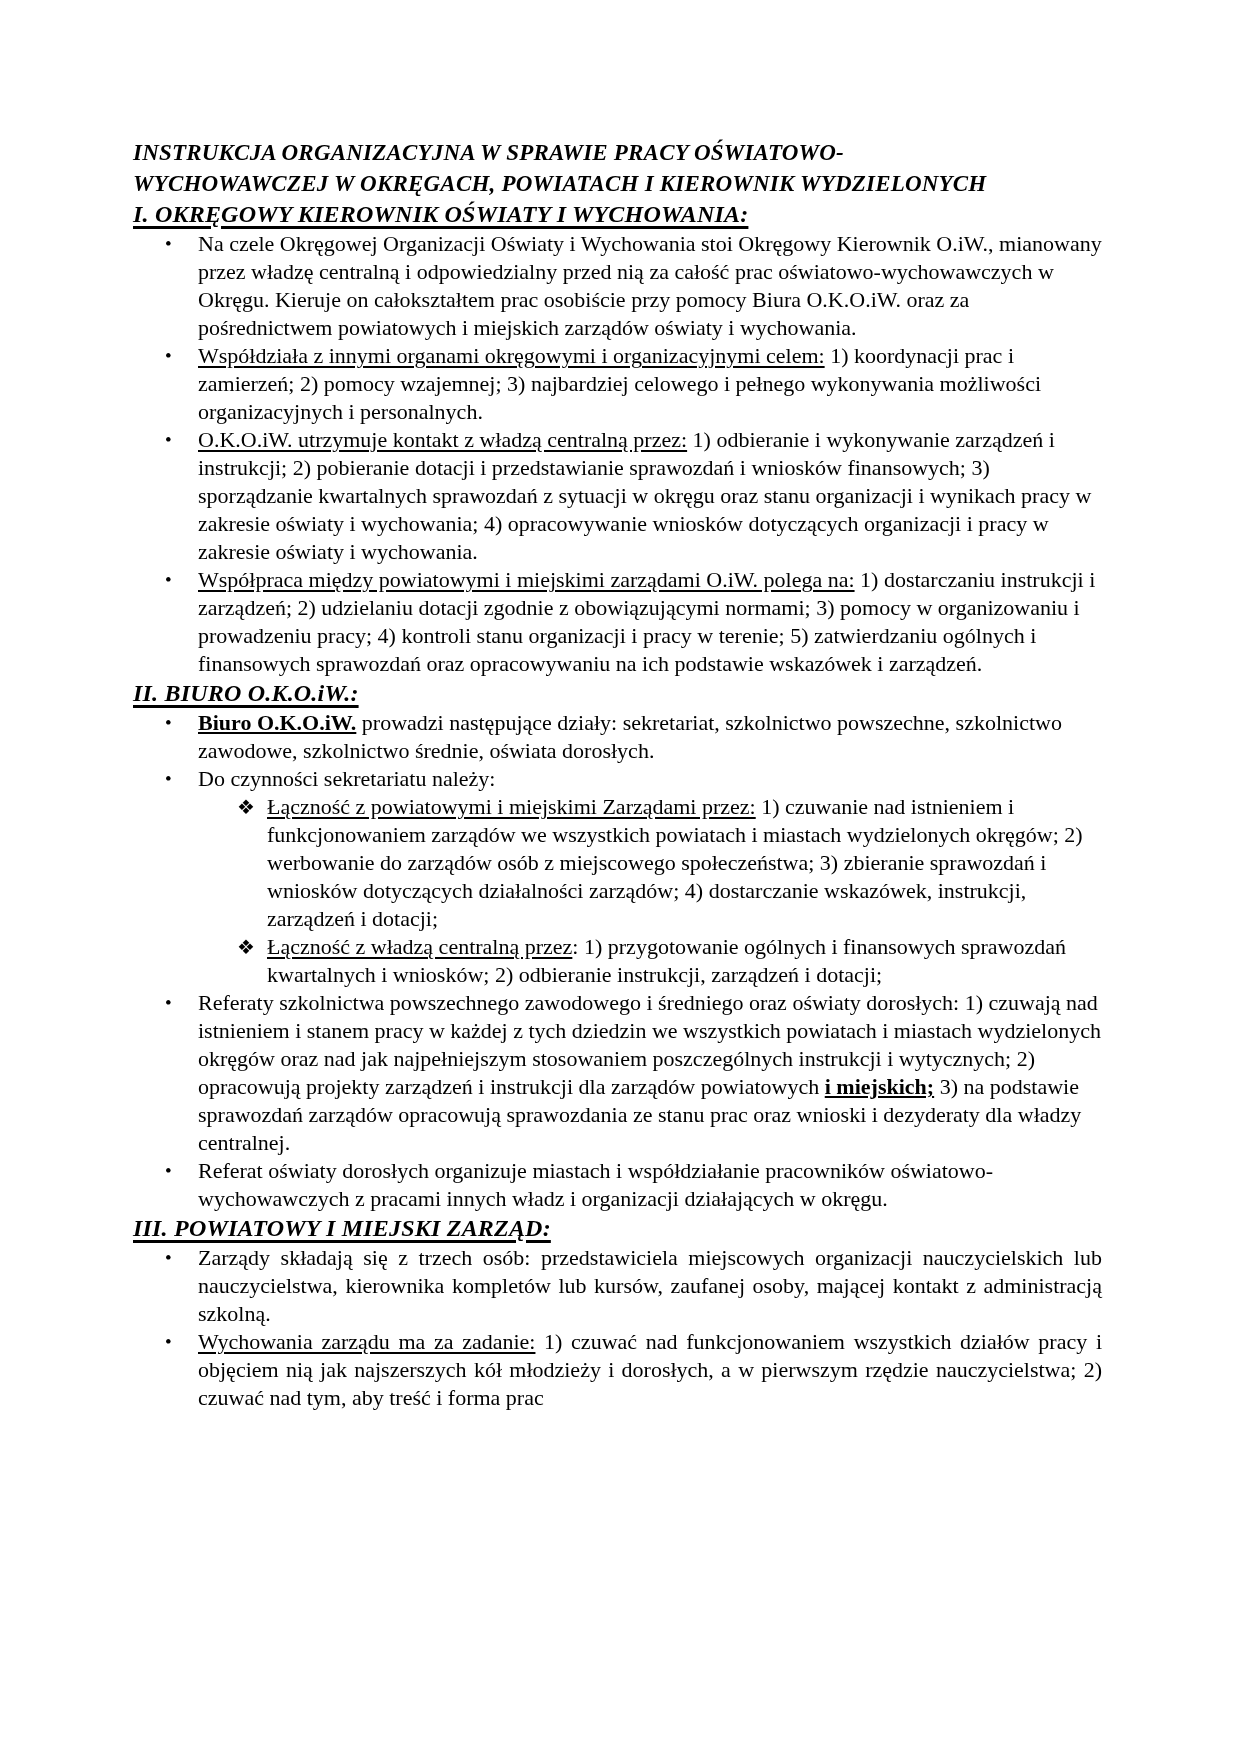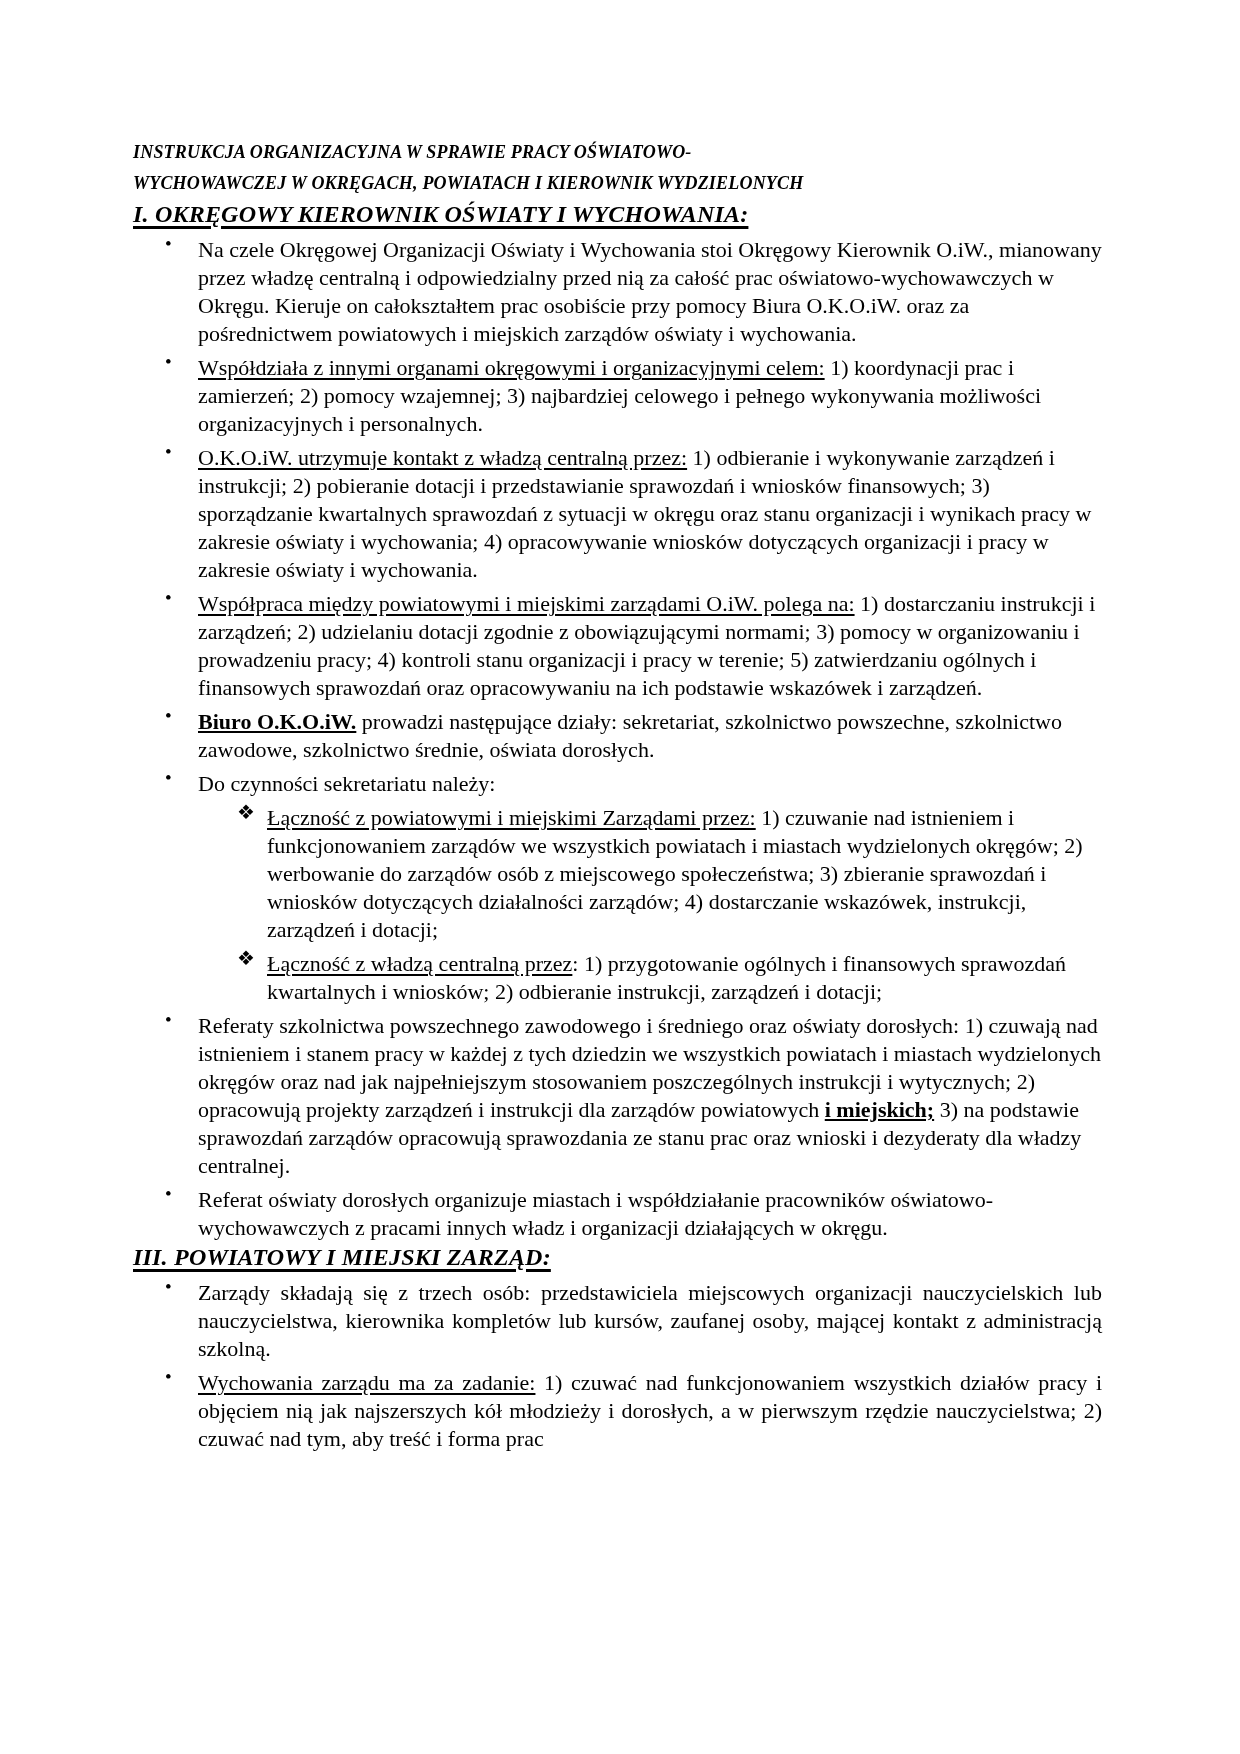--- a/index.html
+++ b/index.html
@@ -10,21 +10,21 @@
     -webkit-font-smoothing:antialiased;
   }
   .page{
     box-sizing:border-box;
     width:1240px;height:1754px;
     padding:137px 138px 0 133px;
     overflow:hidden;
     background:#fff;
   }
   .doc-title{
-    font-size:18px;
+    font-size:23px;
     line-height:31px;
     font-weight:bold;
     font-style:italic;
     letter-spacing:.2px;
   }
   .section-heading{
     font-size:24px;
     line-height:31px;
     font-weight:bold;
     letter-spacing:.2px;
@@ -33,21 +33,21 @@
   .section-heading .heading-underline{
     text-decoration:underline;
     text-decoration-thickness:3px;
     text-underline-offset:4px;
   }
   .li{
     display:flex;
     font-size:22px;
     line-height:28px;
   }
-  .li .text{flex:1 1 auto;margin-top:6px;}
+  .li .text{flex:1 1 auto;}
   .li .marker{flex:0 0 auto;}
   .l1{margin-left:32px;}
   .l1 .marker{width:33px;font-size:19px;}
   .l2{margin-left:104px;}
   .l2 .marker{width:30px;font-size:20px;}
   .justify .text{text-align:justify;}
   span.underline{
     text-decoration:underline;
     text-decoration-thickness:2px;
     text-underline-offset:3px;
@@ -74,20 +74,21 @@
         <span class="text"><span class="underline">Współdziała z innymi organami okręgowymi i organizacyjnymi celem:</span><span class="normal"> 1) koordynacji prac i zamierzeń; 2) pomocy wzajemnej; 3) najbardziej celowego i pełnego wykonywania możliwości organizacyjnych i personalnych.</span></span>
       </div>
       <div class="li l1">
         <span class="marker">•</span>
         <span class="text"><span class="underline">O.K.O.iW. utrzymuje kontakt z władzą centralną przez:</span><span class="normal"> 1) odbieranie i wykonywanie zarządzeń i instrukcji; 2) pobieranie dotacji i przedstawianie sprawozdań i wniosków finansowych; 3) sporządzanie kwartalnych sprawozdań z sytuacji w okręgu oraz stanu organizacji i wynikach pracy w zakresie oświaty i wychowania; 4) opracowywanie wniosków dotyczących organizacji i pracy w zakresie oświaty i wychowania.</span></span>
       </div>
       <div class="li l1">
         <span class="marker">•</span>
         <span class="text"><span class="underline">Współpraca między powiatowymi i miejskimi zarządami O.iW. polega na:</span><span class="normal"> 1) dostarczaniu instrukcji i zarządzeń; 2) udzielaniu dotacji zgodnie z obowiązującymi normami; 3) pomocy w organizowaniu i prowadzeniu pracy; 4) kontroli stanu organizacji i pracy w terenie; 5) zatwierdzaniu ogólnych i finansowych sprawozdań oraz opracowywaniu na ich podstawie wskazówek i zarządzeń.</span></span>
       </div>
+      <div class="section-heading"><span class="heading-underline">II. BIURO O.K.O.iW.:</span></div>
       <div class="li l1">
         <span class="marker">•</span>
         <span class="text"><span class="bold">Biuro O.K.O.iW.</span><span class="normal"> prowadzi następujące działy: sekretariat, szkolnictwo powszechne, szkolnictwo zawodowe, szkolnictwo średnie, oświata dorosłych.</span></span>
       </div>
       <div class="li l1">
         <span class="marker">•</span>
         <span class="text"><span class="normal">Do czynności sekretariatu należy:</span></span>
       </div>
       <div class="li l2">
         <span class="marker">❖</span>

